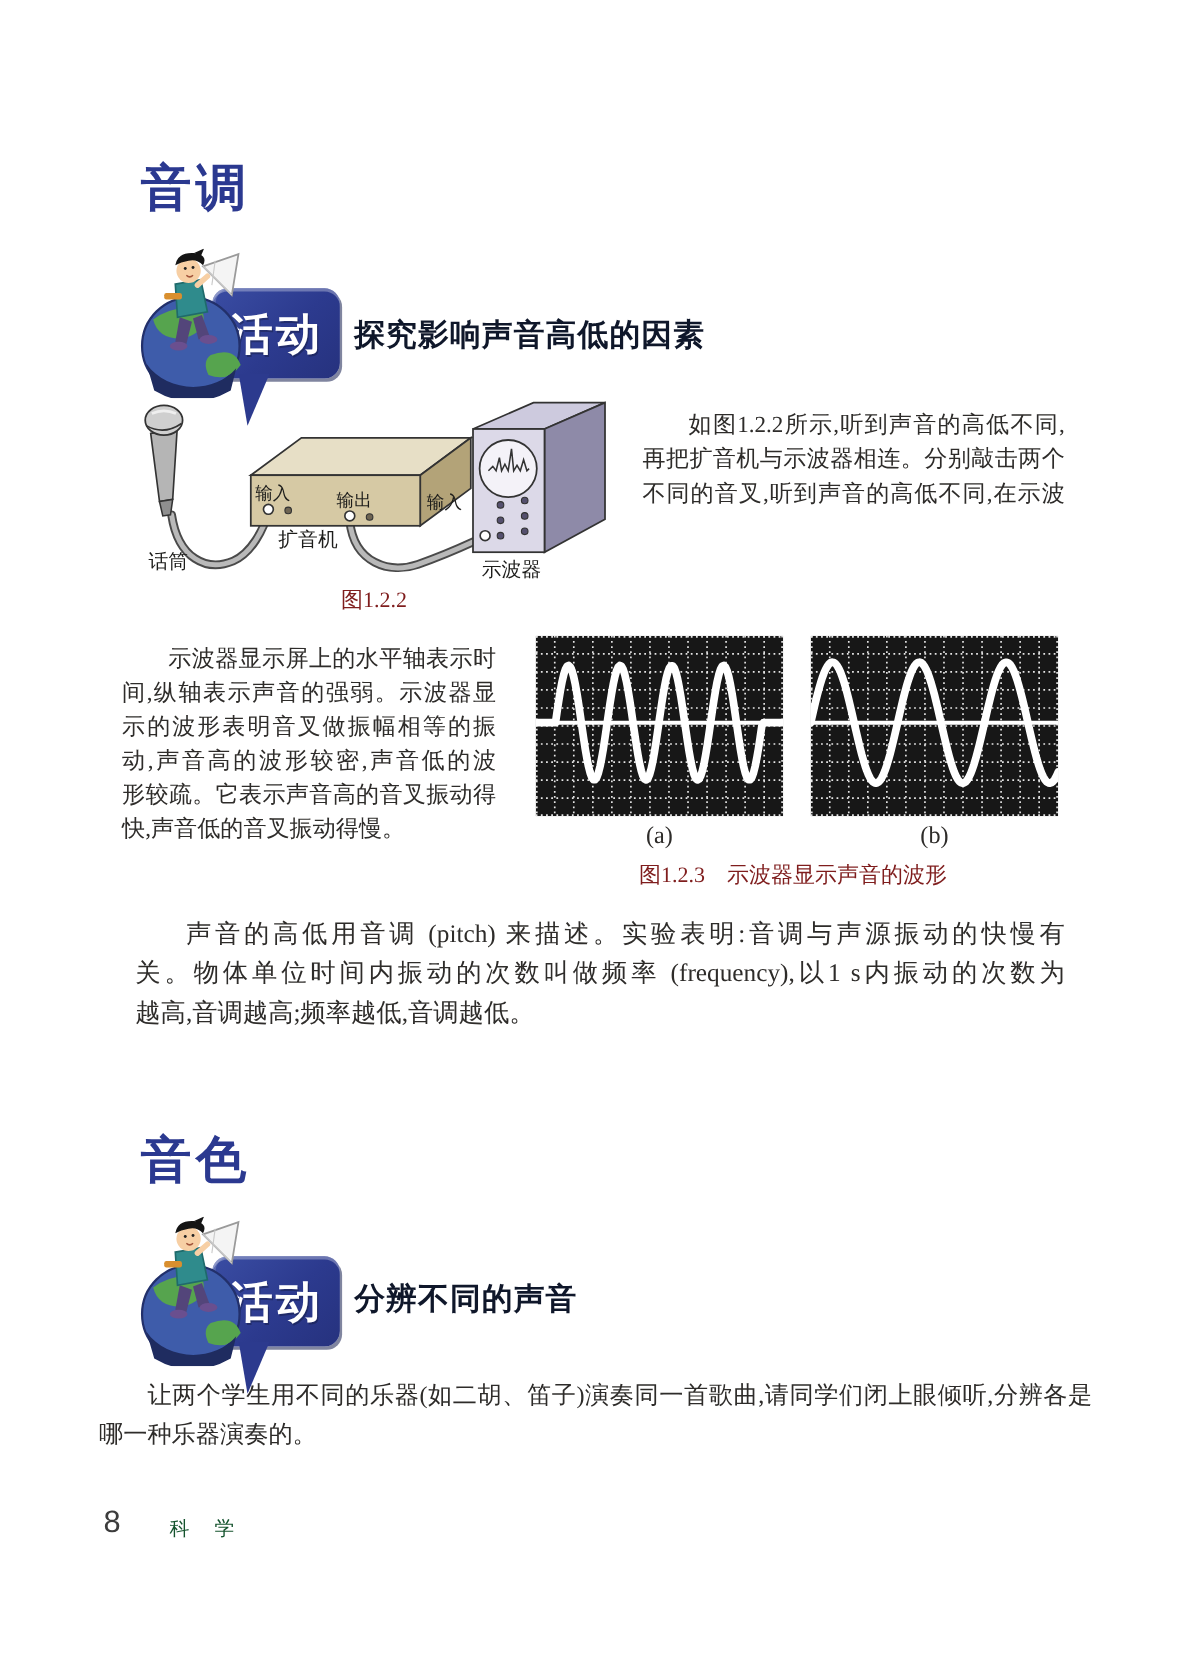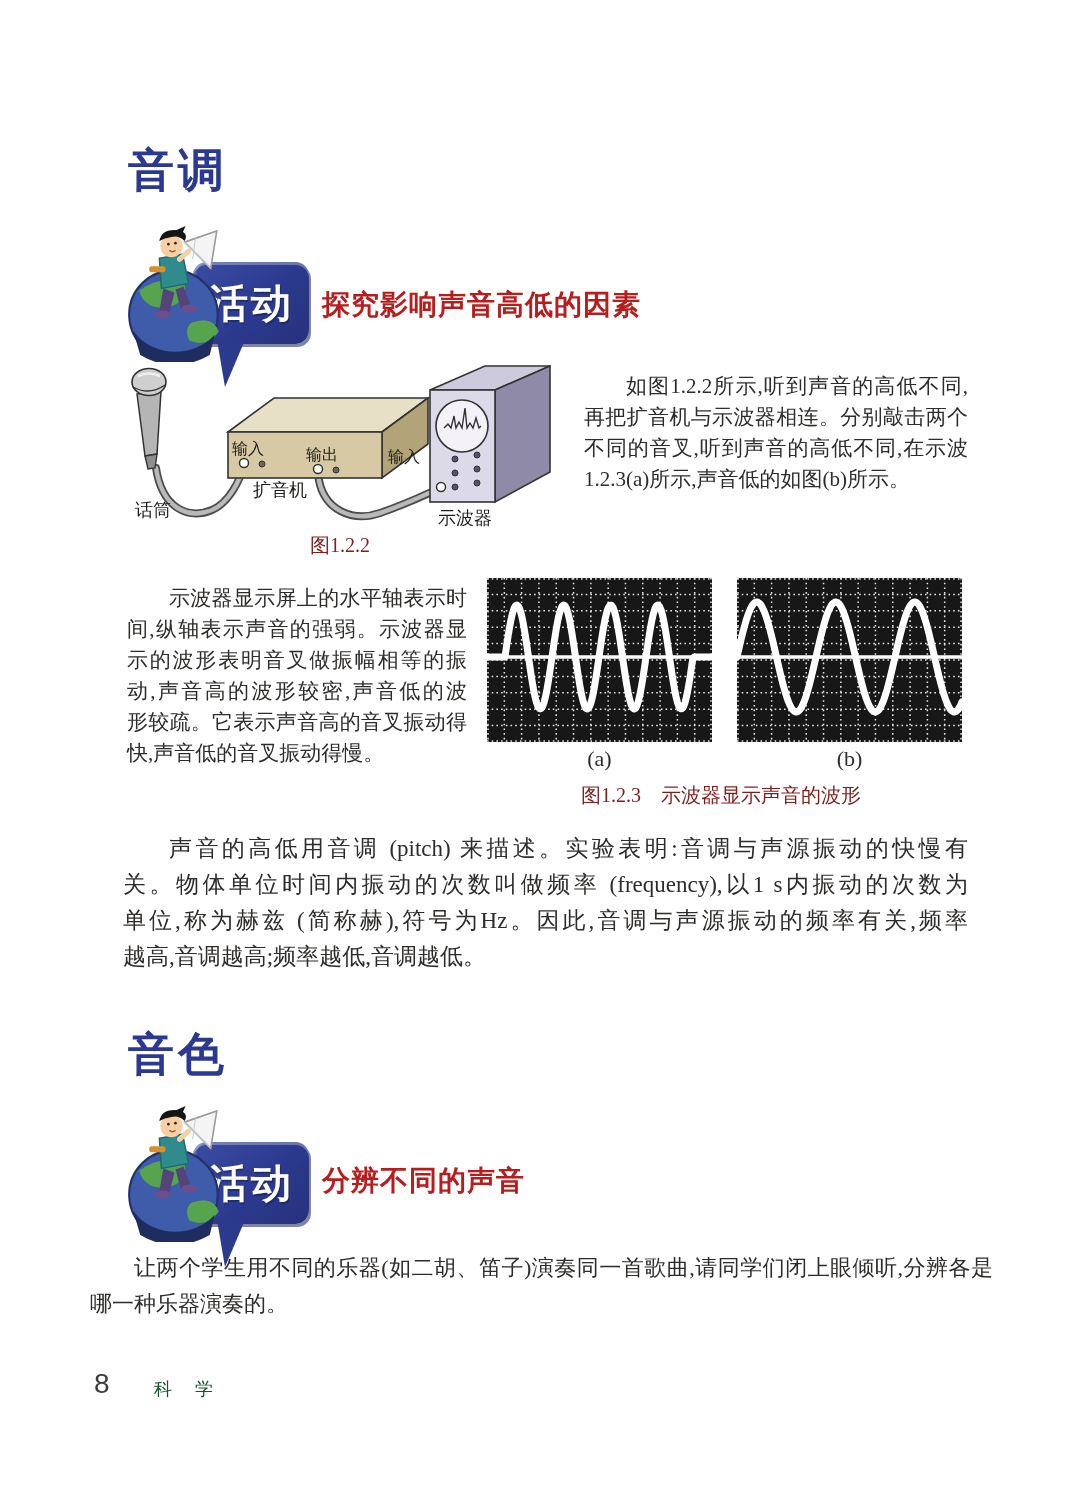--- a/index.html
+++ b/index.html
@@ -2,21 +2,21 @@
 <html><head>
 <meta charset="utf-8">
 <style>
   html,body{margin:0;padding:0;background:#ffffff;}
   .page{position:relative;width:1088px;height:1508px;background:#ffffff;overflow:hidden;
         font-family:"Liberation Serif","DejaVu Serif",serif;color:#2e2c2a;}
   .abs{position:absolute;}
   .heading{font-family:"Liberation Sans","DejaVu Sans",sans-serif;font-weight:bold;
            color:#2b3990;font-size:46px;letter-spacing:4px;}
   .act-title{font-family:"Liberation Sans","DejaVu Sans",sans-serif;font-weight:bold;
-             color:#b91c1c;font-size:28px;letter-spacing:1px;}
+             color:#0f172a;font-size:28px;letter-spacing:1px;}
   .badge{width:430px;height:165px;}
   .bubble{position:absolute;left:75px;top:34px;width:116px;height:82px;border-radius:14px;
           background:linear-gradient(135deg,#3a4da3 0%,#2c3a8e 55%,#26327e 100%);
           box-shadow:inset 0 3px 0 rgba(255,255,255,0.30), inset 3px 0 0 rgba(255,255,255,0.18), 2px 3px 0 rgba(23,32,80,0.55);
           display:flex;align-items:center;justify-content:center;z-index:1;}
   .bubble span{font-family:"Liberation Sans","DejaVu Sans",sans-serif;font-weight:bold;
                color:#ffffff;font-size:40px;letter-spacing:3px;text-shadow:1px 2px 0 rgba(0,0,0,0.25);}
   .tail{position:absolute;left:96px;top:112px;z-index:1;}
   .mascot{position:absolute;left:2px;top:-2px;z-index:2;}
   .para .jline{text-align:justify;text-align-last:justify;text-justify:inter-character;white-space:nowrap0;}
@@ -130,24 +130,23 @@
     <text x="43" y="156" class="diagram-text" style="font-size:18px" text-anchor="middle">话筒</text>
     <text x="170" y="136" class="diagram-text" style="font-size:18px" text-anchor="middle">扩音机</text>
     <text x="355" y="164" class="diagram-text" style="font-size:18px" text-anchor="middle">示波器</text>
   </svg>
   <div class="abs fig-caption" style="left:110px;top:532px;width:460px;">图1.2.2</div>
 
   <div class="abs para p-small" style="left:584px;top:371px;width:384px;">
     <div class="jline first">如图1.2.2所示,听到声音的高低不同,</div>
     <div class="jline">再把扩音机与示波器相连。分别敲击两个</div>
     <div class="jline">不同的音叉,听到声音的高低不同,在示波</div>
-    <div class="jline last">1.2.3(a)所示,声音低的如图(b)所示。</div>
-  </div>
-
-  <div class="abs para p-small" style="left:127px;top:583px;width:340px;">
+  </div>
+
+  <div class="abs para p-small" style="left:111px;top:583px;width:340px;">
     <div class="jline first">示波器显示屏上的水平轴表示时</div>
     <div class="jline">间,纵轴表示声音的强弱。示波器显</div>
     <div class="jline">示的波形表明音叉做振幅相等的振</div>
     <div class="jline">动,声音高的波形较密,声音低的波</div>
     <div class="jline">形较疏。它表示声音高的音叉振动得</div>
     <div class="jline last">快,声音低的音叉振动得慢。</div>
   </div>
 
   <svg class="abs" style="left:487px;top:578px;" width="225" height="164">
       <rect x="0" y="0" width="225" height="164" fill="#171717"></rect>
@@ -213,21 +212,20 @@
       <line x1="0" y1="79" x2="225" y2="79" stroke="#ffffff" stroke-width="3.5"></line>
       <path d="M0.0 79.0 L1.5 72.5 L3.0 66.0 L4.5 59.7 L6.0 53.7 L7.5 48.1 L9.0 42.9 L10.5 38.2 L12.0 34.1 L13.5 30.7 L15.0 27.9 L16.5 25.8 L18.0 24.5 L19.5 24.0 L21.0 24.3 L22.5 25.3 L24.0 27.1 L25.5 29.7 L27.0 32.9 L28.5 36.8 L30.0 41.3 L31.5 46.3 L33.0 51.8 L34.5 57.7 L36.0 63.9 L37.5 70.3 L39.0 76.8 L40.5 83.4 L42.0 89.9 L43.5 96.2 L45.0 102.3 L46.5 108.1 L48.0 113.4 L49.5 118.3 L51.0 122.6 L52.5 126.3 L54.0 129.3 L55.5 131.6 L57.0 133.1 L58.5 133.9 L60.0 133.9 L61.5 133.1 L63.0 131.6 L64.5 129.3 L66.0 126.3 L67.5 122.6 L69.0 118.3 L70.5 113.4 L72.0 108.1 L73.5 102.3 L75.0 96.2 L76.5 89.9 L78.0 83.4 L79.5 76.8 L81.0 70.3 L82.5 63.9 L84.0 57.7 L85.5 51.8 L87.0 46.3 L88.5 41.3 L90.0 36.8 L91.5 32.9 L93.0 29.7 L94.5 27.1 L96.0 25.3 L97.5 24.3 L99.0 24.0 L100.5 24.5 L102.0 25.8 L103.5 27.9 L105.0 30.7 L106.5 34.1 L108.0 38.2 L109.5 42.9 L111.0 48.1 L112.5 53.7 L114.0 59.7 L115.5 66.0 L117.0 72.5 L118.5 79.0 L120.0 85.5 L121.5 92.0 L123.0 98.3 L124.5 104.3 L126.0 109.9 L127.5 115.1 L129.0 119.8 L130.5 123.9 L132.0 127.3 L133.5 130.1 L135.0 132.2 L136.5 133.5 L138.0 134.0 L139.5 133.7 L141.0 132.7 L142.5 130.9 L144.0 128.3 L145.5 125.1 L147.0 121.2 L148.5 116.7 L150.0 111.7 L151.5 106.2 L153.0 100.3 L154.5 94.1 L156.0 87.7 L157.5 81.2 L159.0 74.6 L160.5 68.1 L162.0 61.8 L163.5 55.7 L165.0 49.9 L166.5 44.6 L168.0 39.7 L169.5 35.4 L171.0 31.7 L172.5 28.7 L174.0 26.4 L175.5 24.9 L177.0 24.1 L178.5 24.1 L180.0 24.9 L181.5 26.4 L183.0 28.7 L184.5 31.7 L186.0 35.4 L187.5 39.7 L189.0 44.6 L190.5 49.9 L192.0 55.7 L193.5 61.8 L195.0 68.1 L196.5 74.6 L198.0 81.2 L199.5 87.7 L201.0 94.1 L202.5 100.3 L204.0 106.2 L205.5 111.7 L207.0 116.7 L208.5 121.2 L210.0 125.1 L211.5 128.3 L213.0 130.9 L214.5 132.7 L216.0 133.7 L217.5 134.0 L219.0 133.5 L220.5 132.2 L222.0 130.1 L223.5 127.3 L225.0 123.9" fill="none" stroke="#ffffff" stroke-width="7" stroke-linejoin="round" stroke-linecap="round"></path>
     </svg>
   <div class="abs screen-label" style="left:487px;top:746px;width:225px;">(a)</div>
   <div class="abs screen-label" style="left:737px;top:746px;width:225px;">(b)</div>
   <div class="abs fig-caption" style="left:480px;top:782px;width:482px;">图1.2.3　示波器显示声音的波形</div>
 
   <div class="abs para p-main" style="left:123px;top:831px;width:845px;">
     <div class="jline first">声音的高低用音调 (pitch) 来描述。实验表明:音调与声源振动的快慢有</div>
     <div class="jline">关。物体单位时间内振动的次数叫做频率 (frequency),以1 s内振动的次数为</div>
-    <div class="jline">单位,称为赫兹 (简称赫),符号为Hz。因此,音调与声源振动的频率有关,频率</div>
     <div class="jline last">越高,音调越高;频率越低,音调越低。</div>
   </div>
 
   <div class="abs heading" style="left:128px;top:1024px;">音色</div>
 
   <div class="abs badge" style="left:118px;top:1108px;">
     <div class="bubble">
       <span>活动</span>
     </div>
     <svg class="tail" width="34" height="50">

